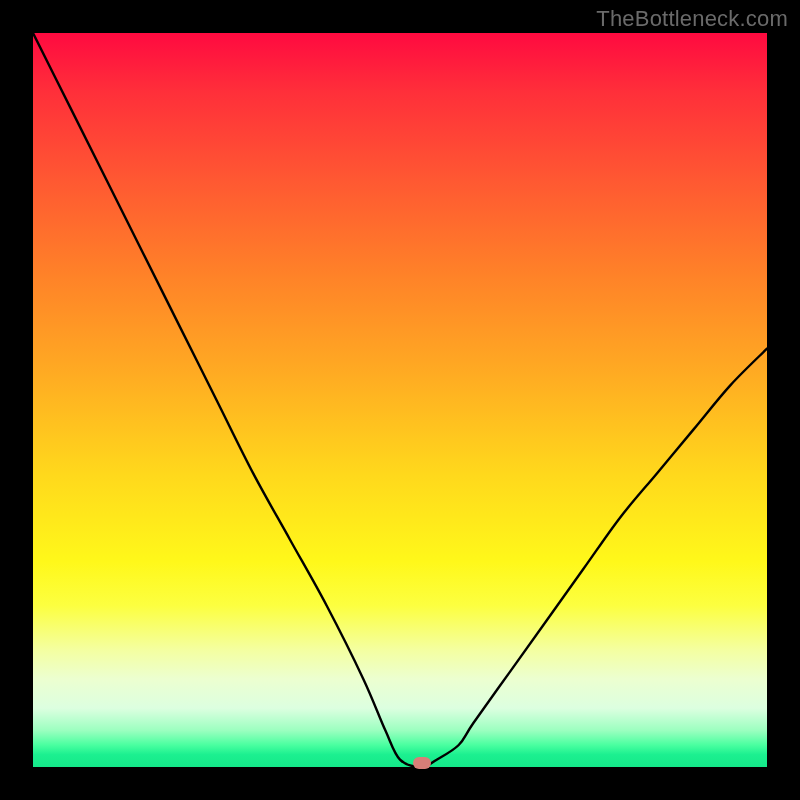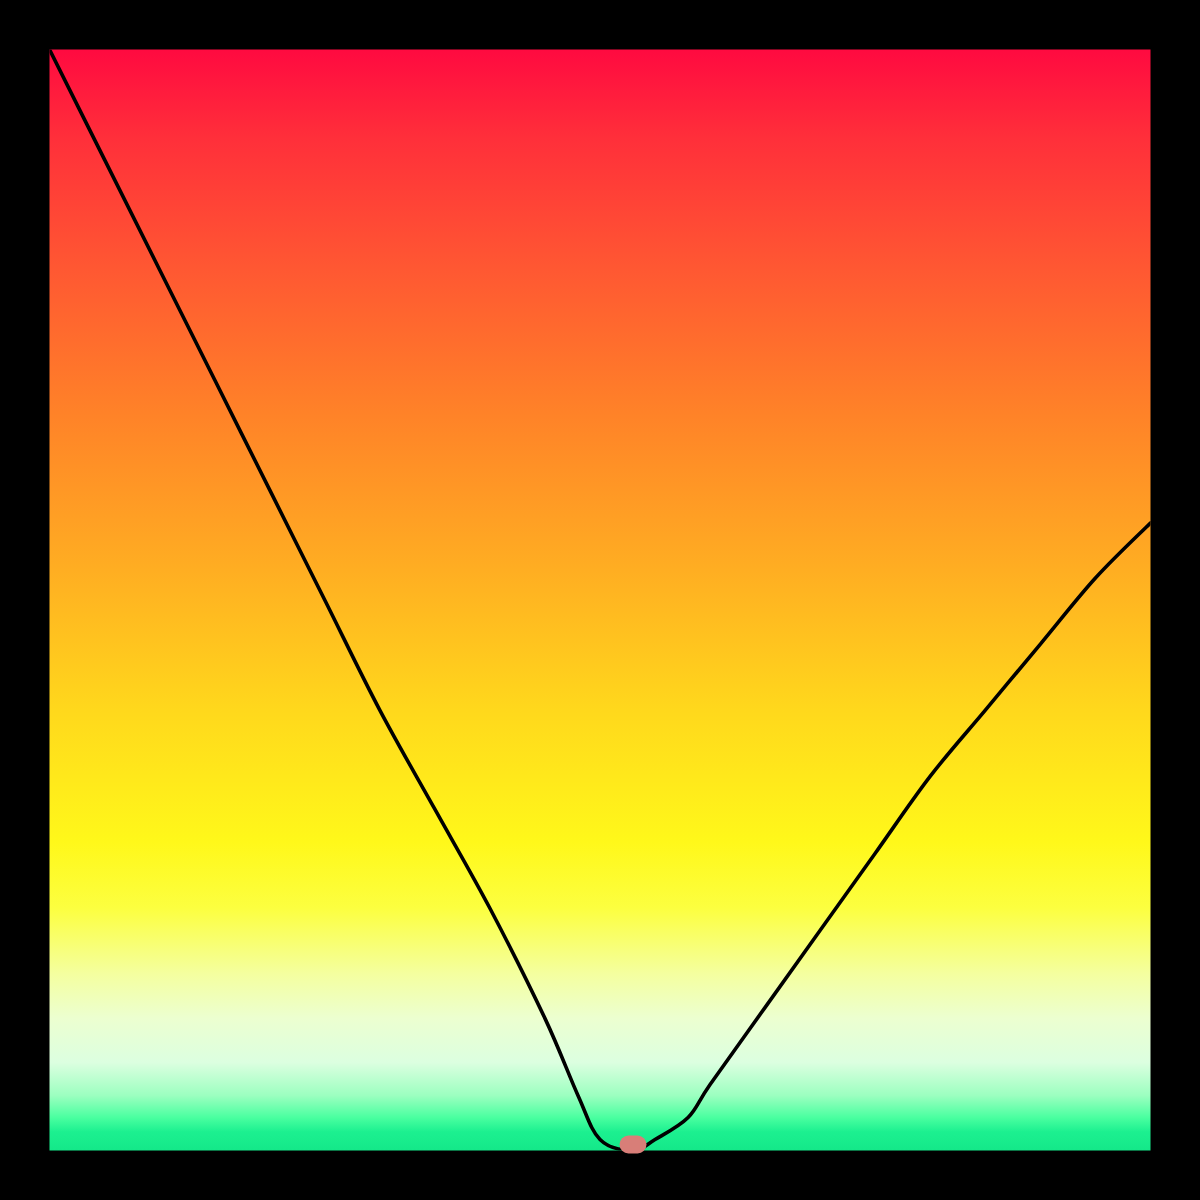--- a/index.html
+++ b/index.html
@@ -73,13 +73,14 @@
 
 <div class="frame">
 
   <div class="plot-area">
     <svg class="curve" viewBox="0 0 734 734" preserveAspectRatio="none">
       <path id="curve-path" fill="none" stroke="#000" stroke-width="2.4" stroke-linecap="round" stroke-linejoin="round" d="M 0,0 C 6.116666666666667,12.233333333333329 24.46666666666667,48.93333333333332 36.7,73.39999999999998 C 48.93333333333334,97.86666666666663 61.16666666666667,122.33333333333327 73.4,146.79999999999995 C 85.63333333333334,171.26666666666662 97.86666666666666,195.73333333333338 110.1,220.20000000000005 C 122.33333333333333,244.6666666666667 134.56666666666666,269.1333333333334 146.8,293.6 C 159.03333333333336,318.06666666666666 171.26666666666668,342.53333333333336 183.5,367 C 195.73333333333332,391.46666666666664 207.96666666666667,417.15666666666664 220.2,440.4 C 232.4333333333333,463.6433333333333 244.66666666666663,484.44000000000005 256.9,506.46000000000004 C 269.1333333333333,528.48 281.3666666666667,549.2766666666666 293.6,572.52 C 305.83333333333337,595.7633333333333 320.5133333333333,625.1233333333333 330.3,645.92 C 340.0866666666667,666.7166666666666 346.2033333333333,683.8433333333332 352.32,697.3 C 358.43666666666667,710.7566666666667 360.8833333333333,720.5433333333333 367,726.66 C 373.1166666666667,732.7766666666666 382.90333333333336,734 389.02000000000004,734 C 395.1366666666667,734 397.58333333333337,730.3299999999999 403.70000000000005,726.66 C 409.8166666666667,722.99 419.6033333333333,718.0966666666667 425.71999999999997,711.98 C 431.83666666666664,705.8633333333333 431.83666666666664,702.1933333333334 440.4,689.96 C 448.9633333333333,677.7266666666667 464.8666666666667,655.7066666666667 477.1,638.58 C 489.33333333333337,621.4533333333334 501.5666666666666,604.3266666666667 513.8,587.2 C 526.0333333333333,570.0733333333334 538.2666666666667,552.9466666666666 550.5,535.8199999999999 C 562.7333333333333,518.6933333333333 574.9666666666667,500.34333333333325 587.2,484.43999999999994 C 599.4333333333334,468.53666666666663 611.6666666666666,455.08 623.9,440.4 C 636.1333333333333,425.71999999999997 648.3666666666667,411.04 660.6,396.36 C 672.8333333333334,381.68 685.0666666666666,365.77666666666664 697.3,352.32 C 709.5333333333333,338.86333333333334 727.8833333333333,321.73666666666674 734,315.62000000000006"></path>
     </svg>
     <div id="marker" class="marker" style="left: 389.02px; top: 730.33px;"></div>
   </div>
 
+  <div class="watermark">TheBottleneck.com</div>
 </div>
 
 </body></html>

